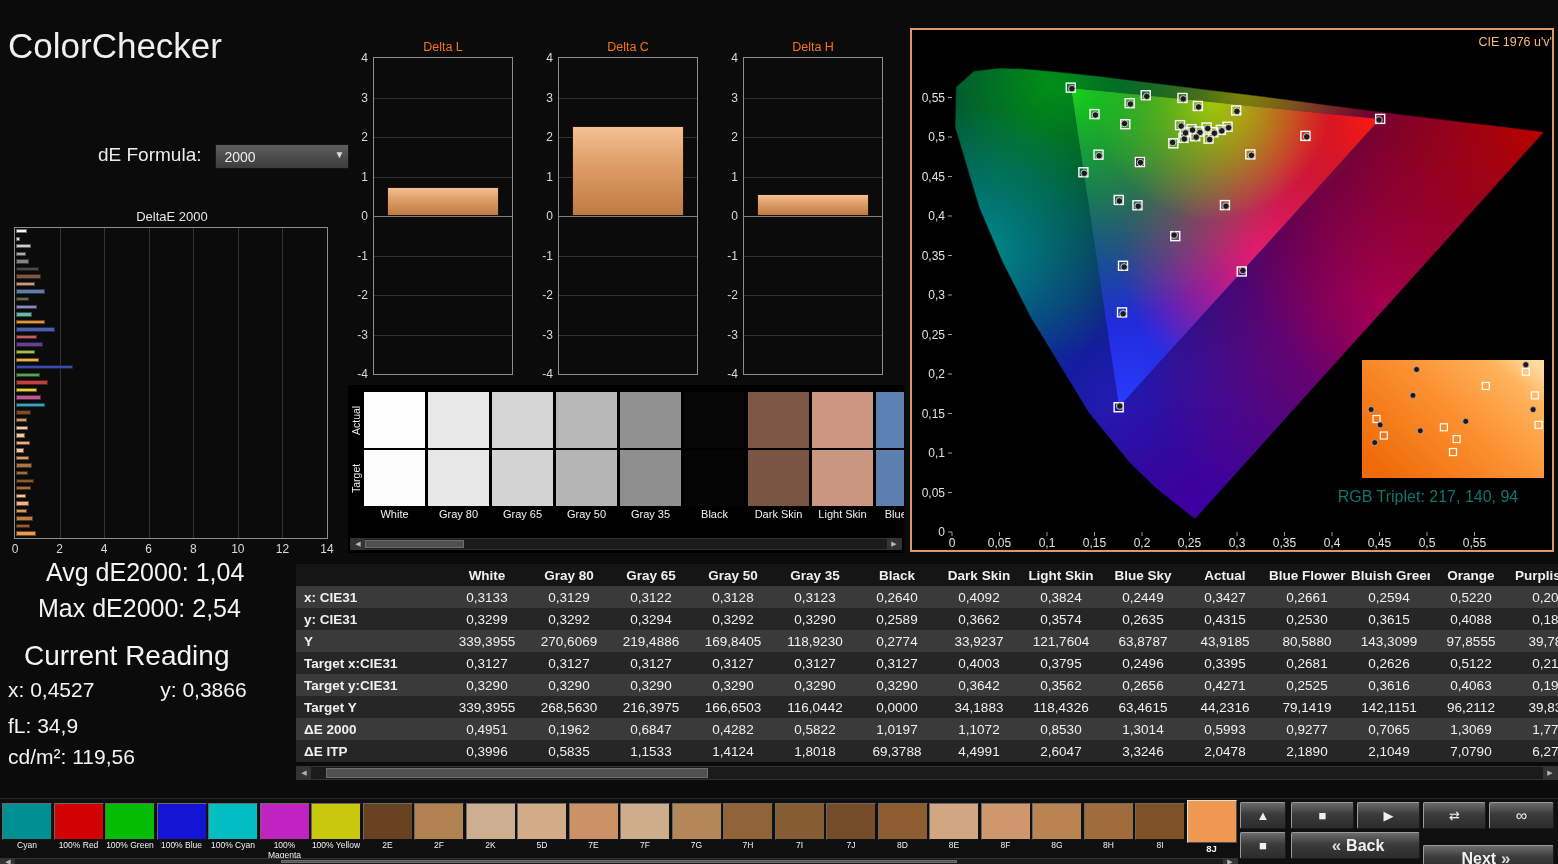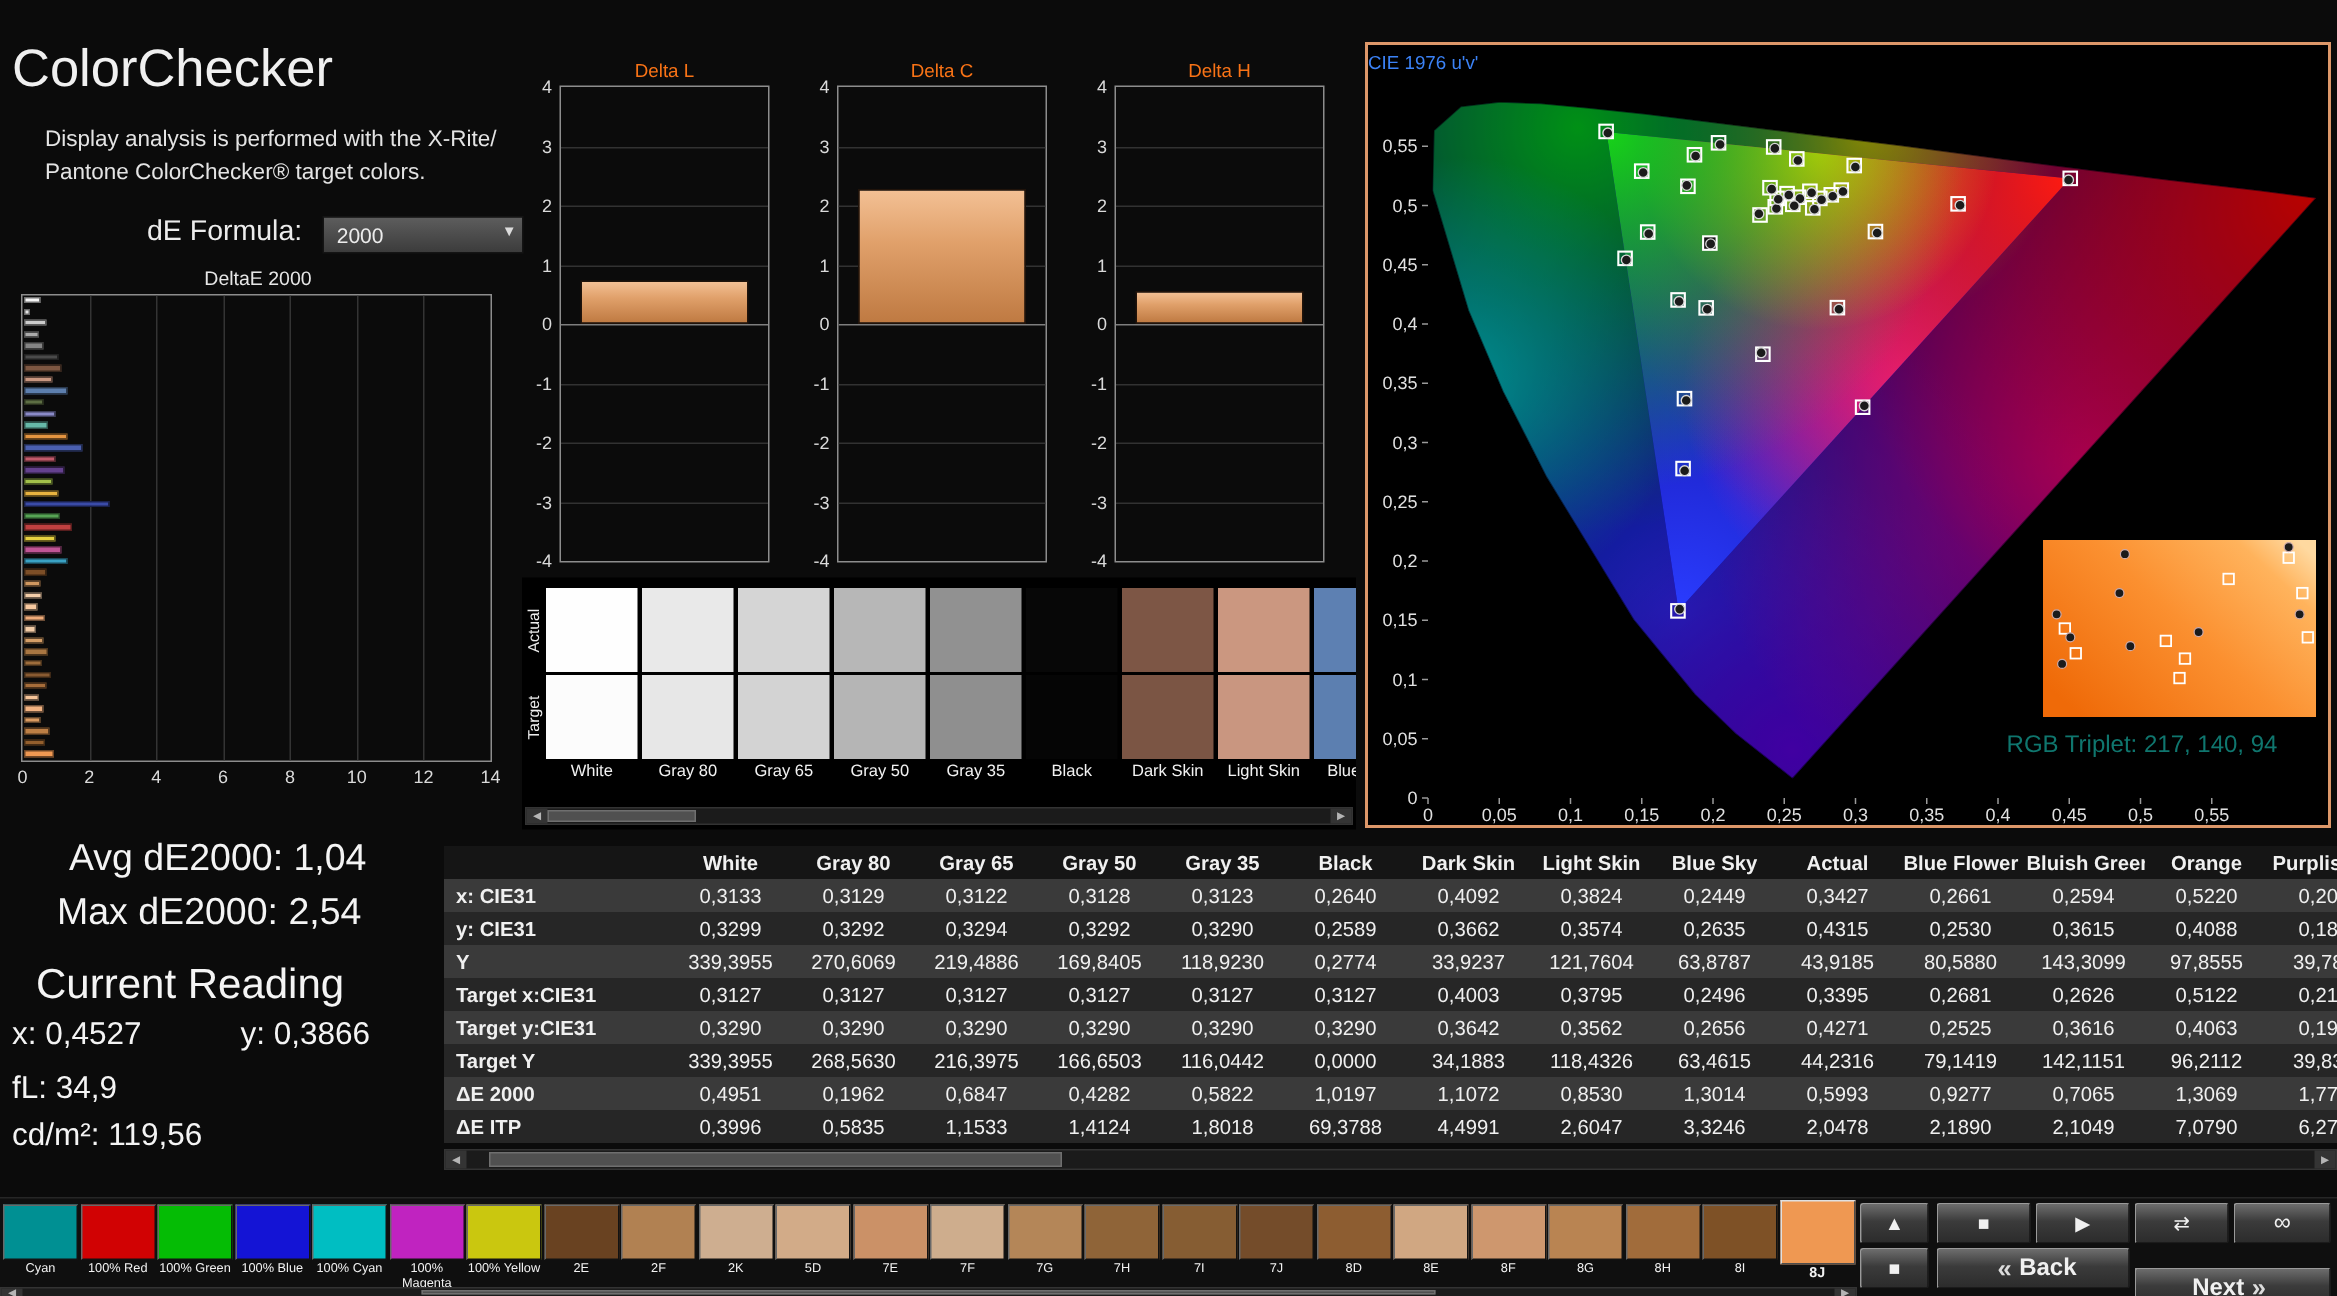--- a/index.html
+++ b/index.html
@@ -10,21 +10,21 @@
   
   #app-title{position:absolute;left:8px;top:26px;font-size:35px;color:#f0f0f0;}
   #app-desc{position:absolute;left:30px;top:82px;font-size:15px;line-height:1.45;color:#e4e4e4;}
   #formula-row{position:absolute;left:98px;top:144px;font-size:19px;display:flex;}
   #formula-select{margin-left:14px;width:134px;height:25px;background:linear-gradient(#5d5d5d,#3c3c3c);
       border:1px solid #141414;display:flex;align-items:center;font-size:14px;padding-left:8px;position:relative;cursor:default;}
   #formula-select .dd-arrow{position:absolute;right:4px;top:4px;font-size:10px;color:#dcdcdc;}
 
   
   #deltae-block{position:absolute;left:14px;top:178px;width:316px;}
-  .chart-title{font-size:13px;text-align:center;color:#e6e6e6;height:18px;}
+  .chart-title{font-size:13px;text-align:center;color:#e6e6e6;height:18px;margin-top:31px;}
   #deltae-plot{position:relative;width:314px;height:312px;border:1px solid #8d8d8d;overflow:hidden;}
   .grid-v{position:absolute;top:0;bottom:0;width:1px;background:#343434;}
   .de-bar{position:absolute;left:1px;border:1px solid rgba(0,0,0,.55);}
   #de-xlabels{position:relative;height:16px;margin-top:3px;font-size:12px;color:#dadada;}
   .de-xlab{position:absolute;transform:translateX(-50%);}
 
   
   .delta-chart{position:absolute;top:40px;width:168px;height:356px;}
   .dc-title{position:absolute;left:25px;top:0;width:140px;text-align:center;font-size:12.5px;color:#f97316;}
   .dc-plot{position:absolute;left:25px;top:17px;width:140px;height:318px;border:1px solid #8d8d8d;overflow:hidden;}
@@ -40,21 +40,21 @@
       font-size:10.5px;color:#ececec;text-align:center;line-height:14px;}
   #rot-actual{top:7px;} #rot-target{top:65px;}
   #patch-cols{position:absolute;left:16px;top:7px;display:flex;}
   .pcol{width:64px;flex:0 0 64px;}
   .pswatch{width:61px;height:56px;margin-bottom:2px;}
   .plabel{width:61px;text-align:center;font-size:11px;color:#f2f2f2;margin-top:2px;white-space:nowrap;overflow:hidden;}
   #patch-scroll{position:absolute;left:2px;right:2px;bottom:3px;height:12px;}
 
   
   #cie-box{position:absolute;left:910px;top:28px;width:644px;height:524px;border:2px solid #dd9769;background:#000;}
-  #cie-title{position:absolute;top:5px;left:0;width:100%;text-align:left;font-size:12.5px;color:#3b82f6;}
+  #cie-title{position:absolute;top:5px;left:0;width:100%;text-align:right;font-size:12.5px;color:#fdba74;}
   #cie-svg{position:absolute;left:0;top:0;}
   #rgb-triplet{position:absolute;left:398px;top:458px;width:236px;text-align:center;font-size:16px;color:#0f766e;}
 
   
   .stat{position:absolute;color:#f4f4f4;white-space:nowrap;}
   #stat-avg{left:46px;top:558px;font-size:25px;}
   #stat-max{left:38px;top:594px;font-size:25px;}
   #stat-current{left:24px;top:640px;font-size:28px;}
   #stat-xy{left:8px;top:678px;font-size:21px;}
   #stat-xy .sp{display:inline-block;width:60px;}
@@ -101,24 +101,20 @@
   #btn-back{left:51px;top:30px;width:129px;height:27px;font-size:16px;font-weight:bold;}
   #btn-next{left:183px;top:43px;width:131px;height:27px;font-size:16px;font-weight:bold;}
   .tbtn .chev{font-size:17px;margin:0 5px;color:#dcdcdc;}
 </style>
 </head>
 <body>
 
 <div id="root">
 
   <div id="app-title">ColorChecker</div>
-  <div id="app-desc">
-    <div>Display analysis is performed with the X-Rite/</div>
-    <div>Pantone ColorChecker® target colors.</div>
-  </div>
   <div id="formula-row">
     <span>dE Formula:</span>
     <div id="formula-select">
       <span>2000</span>
       <span class="dd-arrow">▼</span>
     </div>
   </div>
 
   <div id="deltae-block">
     <div class="chart-title">DeltaE 2000</div>

